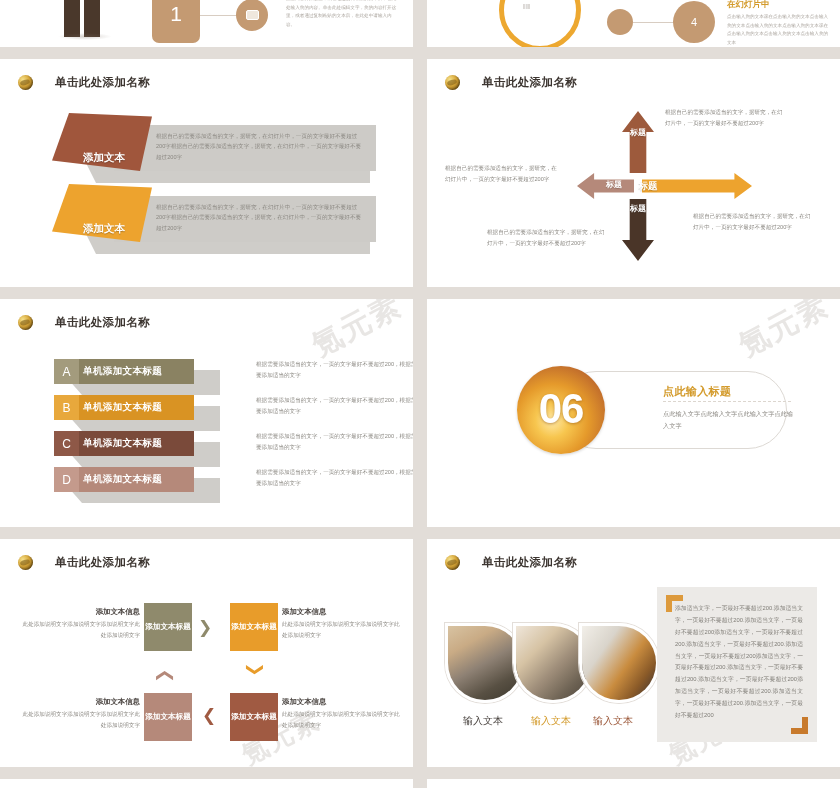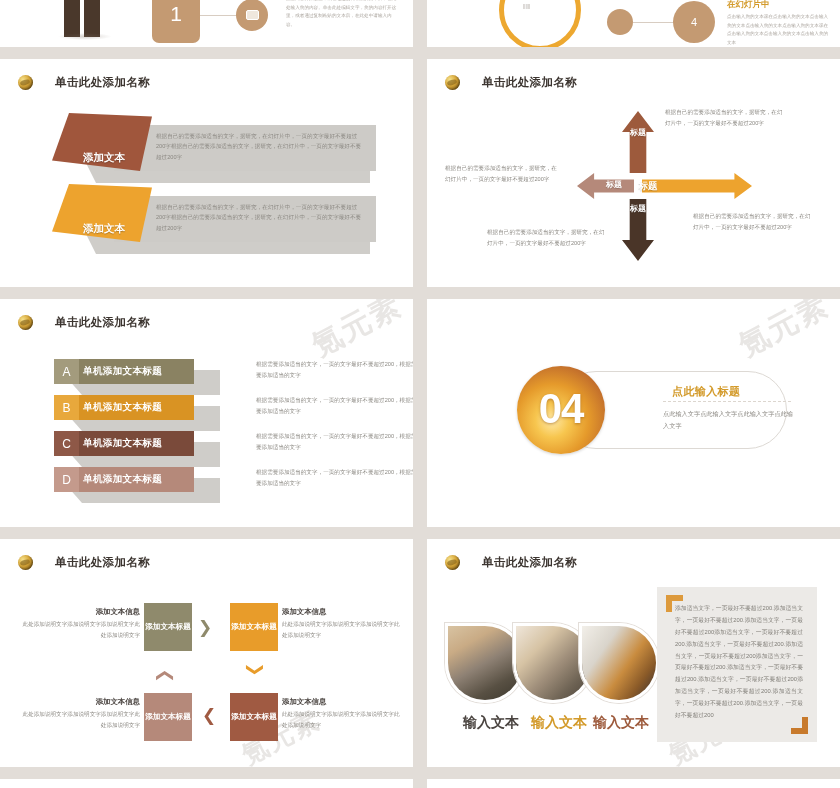--- a/index.html
+++ b/index.html
@@ -148,21 +148,21 @@
     width: 230px; height: 78px;
     border: 1px solid #ddd9d4; border-radius: 39px; background: #fff;
   }
   .pill-line {
     position: absolute; left: 105px; top: 29px; width: 128px;
     border-top: 1px dashed #dcd6cf;
   }
   .pill-title {
     position: absolute; left: 105px; top: 12px;
     font-size: 11px; font-weight: bold; color: #d39a2a;
-    letter-spacing: .4px; white-space: nowrap; margin-left: 9px;
+    letter-spacing: .4px; white-space: nowrap;
   }
   .pill-body {
     position: absolute; left: 105px; top: 36px; width: 132px;
     font-size: 6.2px; line-height: 2.0; color: #8b8882;
   }
   .circ04 {
     position: absolute; left: 90px; top: 67px;
     width: 88px; height: 88px; border-radius: 50%;
     background:
       radial-gradient(circle at 40% 62%, #ffe9a8 0%, #f7c64f 22%, #e59a2b 48%, #b9632c 82%, #8a4a24 100%);
@@ -197,21 +197,21 @@
     box-shadow: 0 0 0 1px #e3ded9;
   }
   .blob .ph { position: absolute; inset: 0; }
   .ph1 { background:
       linear-gradient(150deg,#d8c3a2 0%,#c9ab85 25%,#8e8174 50%,#585043 75%,#3b362c 100%); }
   .ph2 { background:
       linear-gradient(135deg,#efe6da 0%,#d6c3a4 30%,#9f8e7a 55%,#6e6354 78%,#4a4238 100%); }
   .ph3 { background:
       linear-gradient(125deg,#f2efe9 0%,#d9d4cb 30%,#c98c3f 58%,#8a5a28 78%,#2e2b33 100%); }
   .blob-cap {
-    position: absolute; font-size: 14px; font-weight: bold; white-space: nowrap;
+    position: absolute; font-size: 10px; font-weight: normal; white-space: nowrap;
   }
   .panel {
     position: absolute; left: 230px; top: 48px;
     width: 160px; height: 155px; background: #eceae7;
   }
   .panel-txt {
     position: absolute; left: 18px; top: 16px; width: 128px;
     font-size: 5.8px; line-height: 2.05; color: #7f7c76;
     text-align: justify;
   }
@@ -380,21 +380,21 @@
   </div>
 
   <div class="slide">
     <div class="watermark">氪元素</div>
     <div class="pill">
       <div class="pill-title">点此输入标题</div>
       <div class="pill-line"></div>
       <div class="pill-body">点此输入文字点此输入文字点此输入文字点此输入文字</div>
     </div>
     <div class="circ04">
-      <span>04</span>
+      <span>06</span>
     </div>
   </div>
 
   <div class="slide">
     <div class="watermark low">氪元素</div>
     <div class="sl-head">
       <span class="globe-icon"></span>
       <span class="sl-head-txt">单击此处添加名称</span>
     </div>
 

